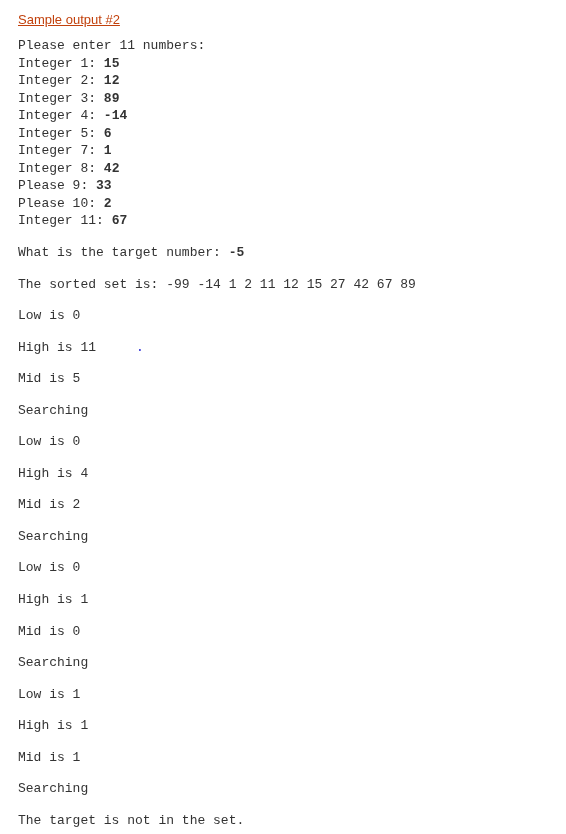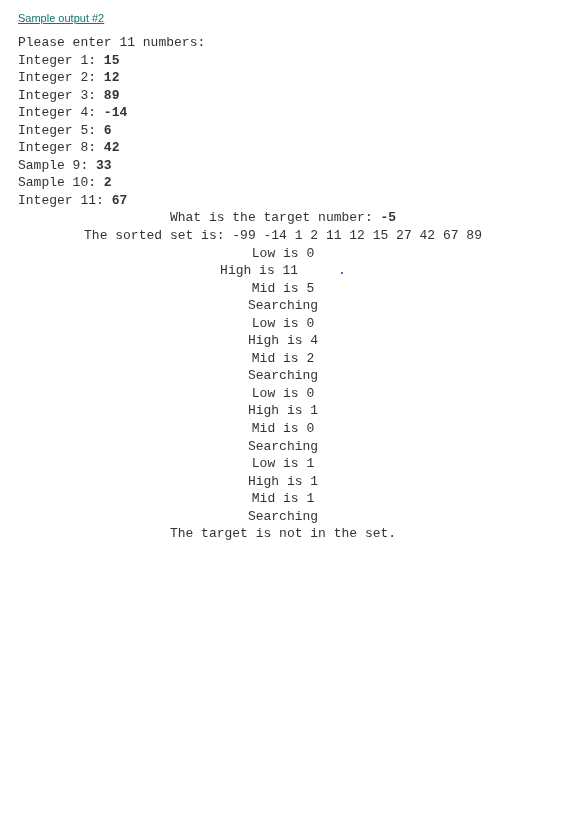--- a/index.html
+++ b/index.html
@@ -8,55 +8,56 @@
       color: #333;
       background: #fff;
       margin: 0;
       padding: 12px 18px;
       width: 566px;
       box-sizing: border-box;
     }
     .heading {
       font-family: Arial, Helvetica, sans-serif;
       text-decoration: underline;
-      font-size: 11px;
-      color: #0f766e;
+      font-size: 13px;
+      color: #c2410c;
       margin-bottom: 10px;
     }
     .line {
       line-height: 1.35;
       white-space: pre;
     }
     .input-val {
       font-weight: bold;
     }
     .section-gap {
-      text-align: center;
+      margin-top: 14px;
     }
     .dot {
       color: #2a2ad6;
       margin-left: 40px;
     }
   </style>
 </head>
 <body>
 
 <div class="heading">Sample output #2</div>
 
 <div class="line">Please enter 11 numbers:</div>
 
 <div id="inputs-container">
     <div class="line"><span>Integer 1: </span><span class="input-val">15</span></div>
     <div class="line"><span>Integer 2: </span><span class="input-val">12</span></div>
     <div class="line"><span>Integer 3: </span><span class="input-val">89</span></div>
     <div class="line"><span>Integer 4: </span><span class="input-val">-14</span></div>
     <div class="line"><span>Integer 5: </span><span class="input-val">6</span></div>
+    <div class="line"><span>Integer 7: </span><span class="input-val">1</span></div>
     <div class="line"><span>Integer 8: </span><span class="input-val">42</span></div>
-    <div class="line"><span>Sample 9: </span><span class="input-val">33</span></div>
-    <div class="line"><span>Sample 10: </span><span class="input-val">2</span></div>
+    <div class="line"><span>Please 9: </span><span class="input-val">33</span></div>
+    <div class="line"><span>Please 10: </span><span class="input-val">2</span></div>
     <div class="line"><span>Integer 11: </span><span class="input-val">67</span></div>
   </div>
 
 <div class="line section-gap"><span>What is the target number: </span><span class="input-val">-5</span></div>
 
 <div class="line section-gap"><span>The sorted set is: </span><span>-99 -14 1 2 11 12 15 27 42 67 89</span></div>
 
 <div id="trace-container">
     <div class="line section-gap"><span>Low is 0</span></div>
     <div class="line section-gap"><span>High is 11</span><span class="dot">.</span></div>

